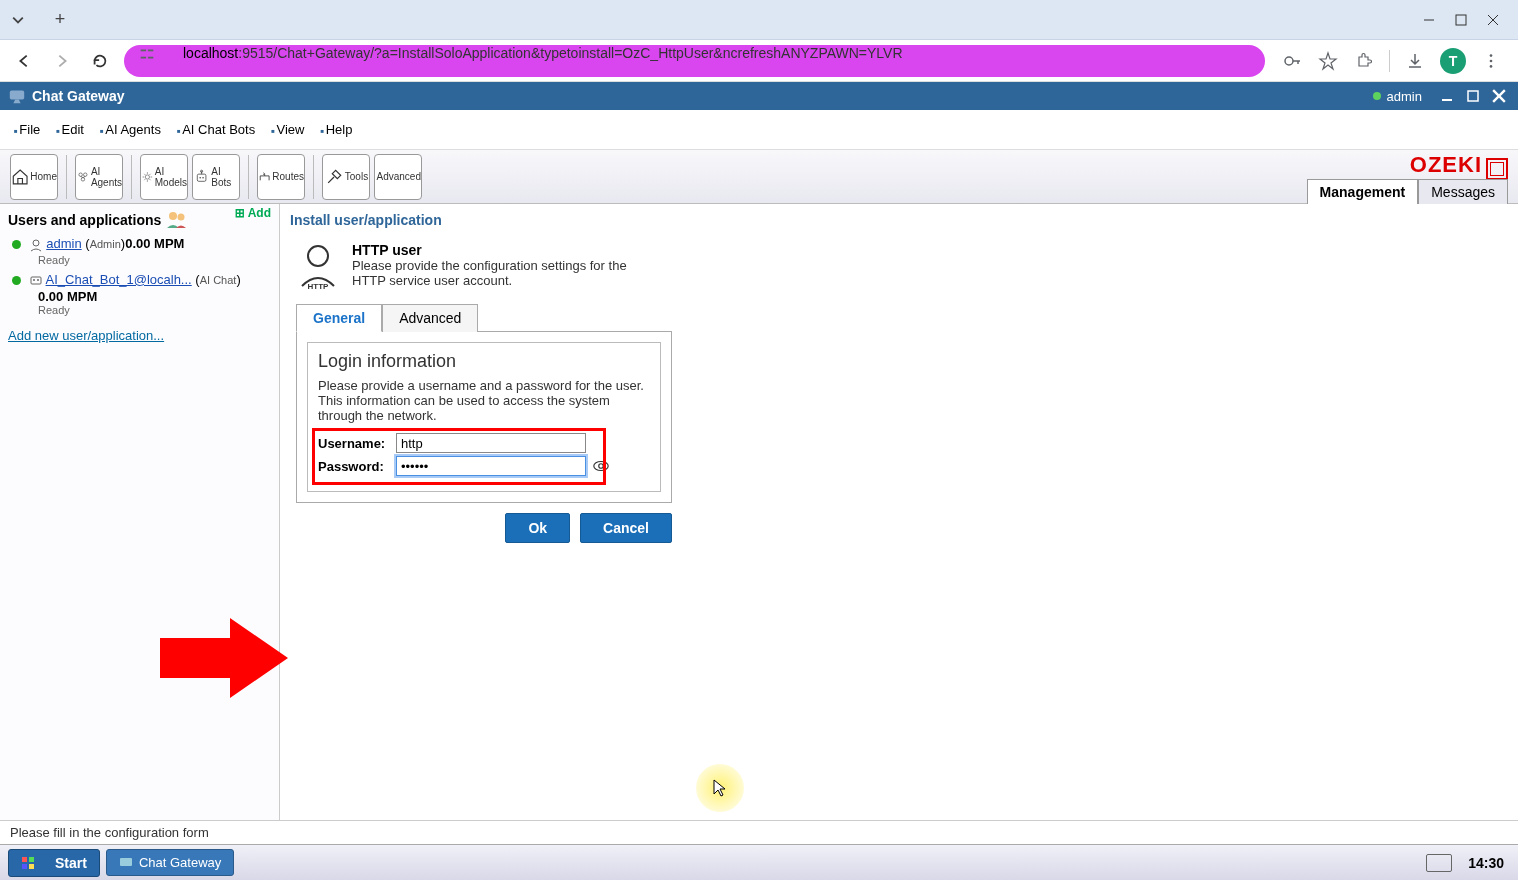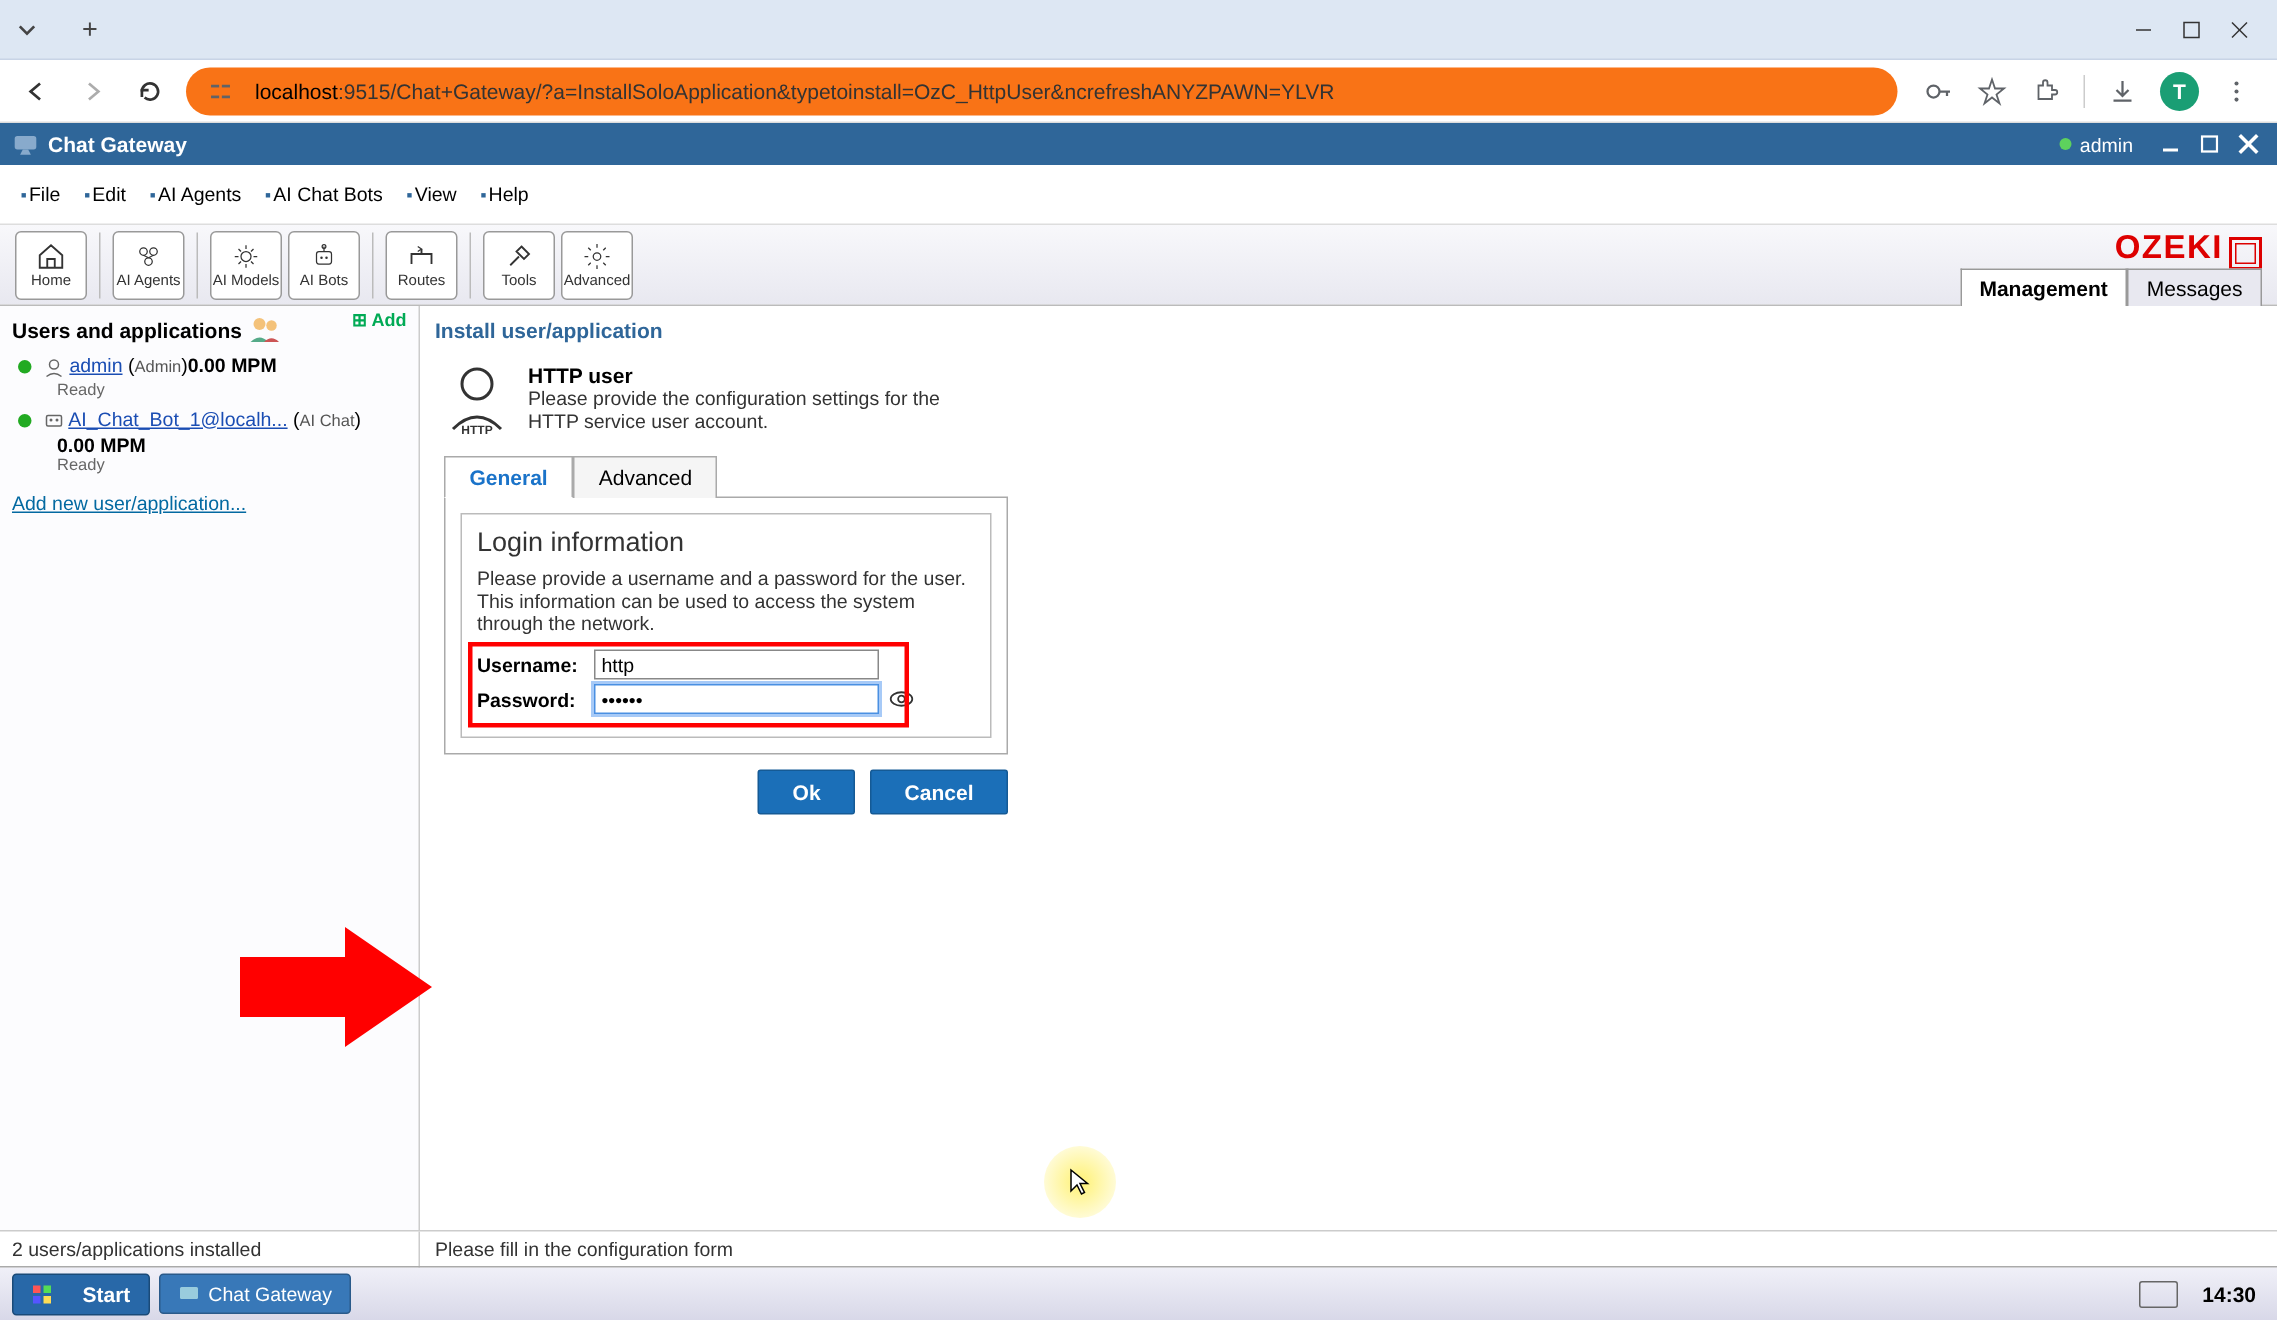--- a/index.html
+++ b/index.html
@@ -12,21 +12,21 @@
 .tab-favicon { width: 16px; height: 16px; }
 .tab-title { font-size: 12px; color: #333; flex: 1; }
 .tab-close { width: 16px; height: 16px; display: flex; align-items: center; justify-content: center; color: #555; font-size: 14px; }
 .new-tab-btn { margin-left: 10px; font-size: 18px; color: #444; width: 28px; height: 28px; display: flex; align-items: center; justify-content: center; }
 .browser-spacer { flex: 1; }
 .browser-window-controls { display: flex; gap: 18px; padding: 0 10px; }
 .win-btn { width: 14px; height: 14px; display: flex; align-items: center; justify-content: center; }
 
 .browser-nav { background: #fff; height: 42px; display: flex; align-items: center; padding: 0 10px; gap: 10px; border-bottom: 1px solid #ddd; }
 .nav-btn { width: 28px; height: 28px; display: flex; align-items: center; justify-content: center; color: #555; }
-.addr-bar { flex: 1; background: #f97316; border-radius: 20px; height: 32px; display: flex; align-items: center; padding: 0 14px; gap: 14px; }
+.addr-bar { flex: 1; background: #d946ef; border-radius: 20px; height: 32px; display: flex; padding: 0 14px; gap: 27px; }
 .addr-icon { width: 18px; height: 18px; color: #5f6368; }
 .addr-text { font-size: 14px; color: #333; }
 .addr-text .bold { color: #000; }
 .right-icons { display: flex; gap: 14px; align-items: center; padding: 0 6px; }
 .right-icon { width: 22px; height: 22px; display: flex; align-items: center; justify-content: center; color: #5f6368; }
 .profile-dot { width: 26px; height: 26px; border-radius: 50%; background: #1a9e74; color: #fff; display: flex; align-items: center; justify-content: center; font-size: 14px; font-weight: bold; }
 
 
 .app-header { background: #2f6699; height: 28px; display: flex; align-items: center; padding: 0 8px; color: #fff; }
 .app-header-icon { width: 18px; height: 18px; margin-right: 6px; }
@@ -37,21 +37,21 @@
 
 
 .menu-bar { background: #fff; height: 40px; display: flex; align-items: center; padding: 0 6px; gap: 0; border-bottom: 1px solid #ddd; font-size: 13px; }
 .menu-item { padding: 0 8px; color: #000; }
 .menu-item::before { content: "■ "; color: #2f6699; font-size: 6px; vertical-align: middle; }
 
 
 .toolbar-row { background: linear-gradient(#f8f8fb, #e8e8f0); height: 54px; display: flex; align-items: center; padding: 4px 6px; border-bottom: 1px solid #bbb; position: relative; }
 .tb-group { display: flex; gap: 4px; padding: 0 4px; }
 .tb-sep { width: 1px; height: 44px; background: #bbb; margin: 0 4px; }
-.tb-btn { width: 48px; height: 46px; border: 1px solid #999; border-radius: 4px; background: #fff; display: flex; flex-direction: column; align-items: center; justify-content: center; gap: 1px; font-size: 10px; color: #333; }
+.tb-btn { width: 48px; height: 46px; border: 1px solid #999; border-radius: 4px; background: #fff; display: flex; flex-direction: row; align-items: center; justify-content: center; gap: 1px; font-size: 10px; color: #333; }
 .tb-btn svg { width: 20px; height: 20px; }
 .ozeki-logo { position: absolute; right: 10px; top: 2px; text-align: right; }
 .ozeki-logo .brand { font-size: 22px; font-weight: bold; color: #d00; letter-spacing: 1px; }
 .ozeki-logo .brand-sq { display: inline-block; width: 22px; height: 22px; border: 2px solid #d00; vertical-align: middle; margin-left: 4px; position: relative; }
 .ozeki-logo .brand-sq::before { content: ""; position: absolute; inset: 2px; border: 1px solid #d00; }
 .ozeki-logo .sub { font-size: 10px; color: #333; }
 .ozeki-logo .sub .my { color: #d00; }
 .right-tabs { position: absolute; right: 10px; bottom: -1px; display: flex; }
 .right-tab { border: 1px solid #999; border-bottom: none; padding: 4px 12px; font-size: 14px; background: #e8e8f0; }
 .right-tab.active { background: #fff; font-weight: bold; }
@@ -411,21 +411,20 @@
 
     <div class="cursor-highlight">
       <svg width="16" height="20" viewBox="0 0 16 20">
           <path d="M2 2 L2 16 L6 12 L9 18 L11 17 L8 11 L13 11 Z" fill="#fff" stroke="#000" stroke-width="1"></path>
         </svg>
     </div>
   </div>
 </div>
 
 <div class="footer">
-  <div class="footer-left">2 users/applications installed</div>
   <div class="footer-right">Please fill in the configuration form</div>
 </div>
 
 <div class="taskbar">
   <div class="start-btn">
     <svg width="14" height="14" viewBox="0 0 14 14">
         <rect x="1" y="1" width="5" height="5" fill="#f55"></rect>
         <rect x="8" y="1" width="5" height="5" fill="#5d5"></rect>
         <rect x="1" y="8" width="5" height="5" fill="#55f"></rect>
         <rect x="8" y="8" width="5" height="5" fill="#fd5"></rect>

